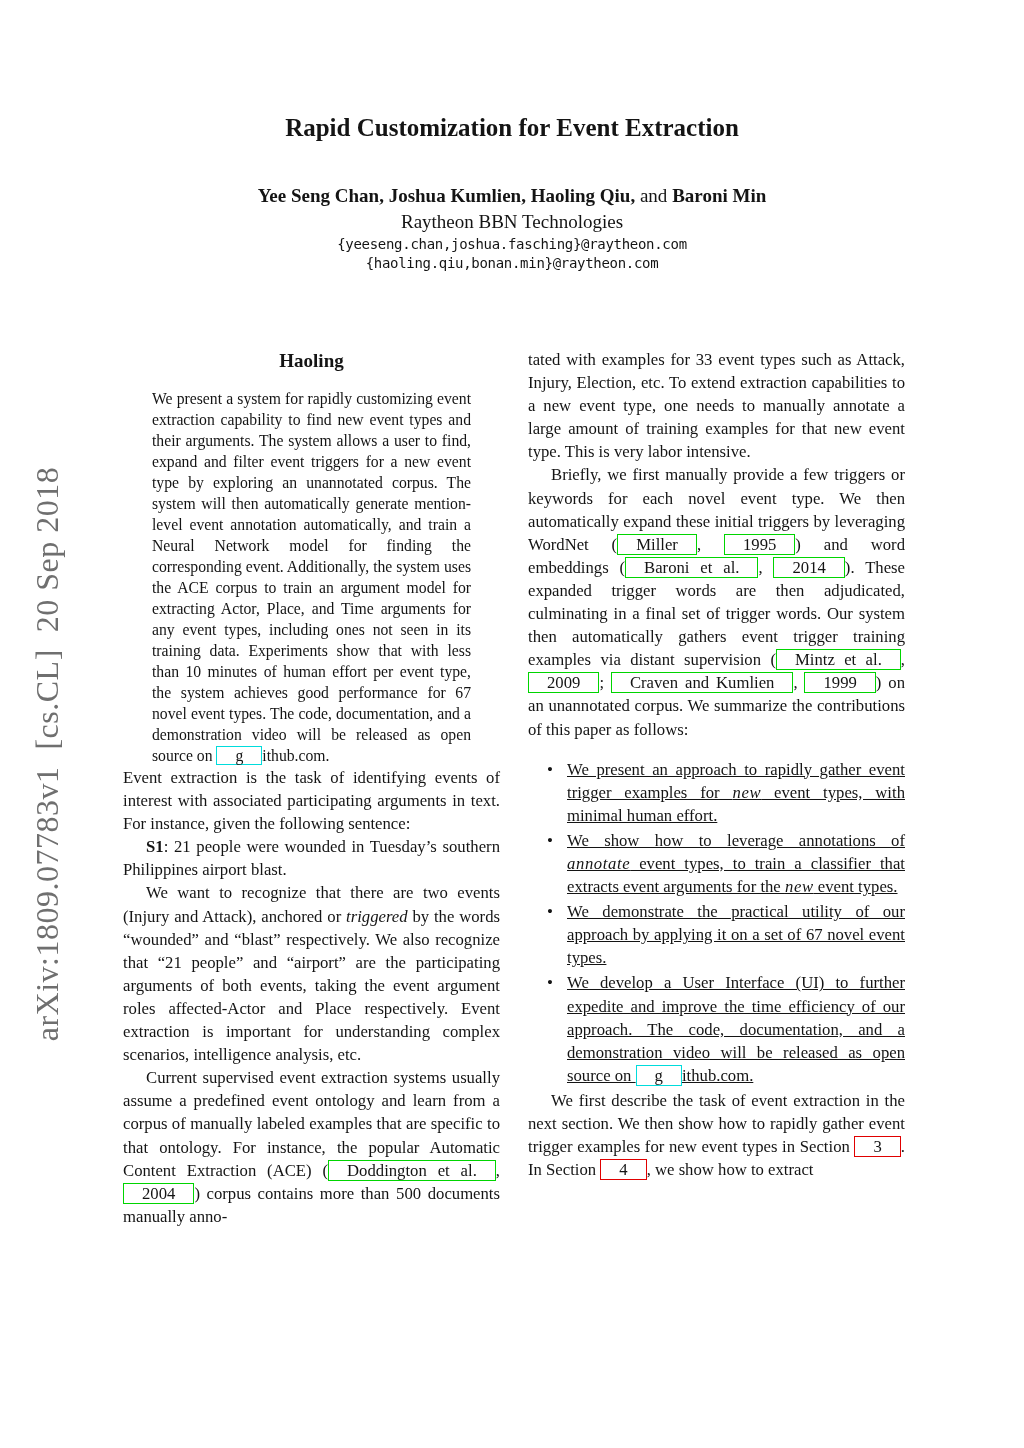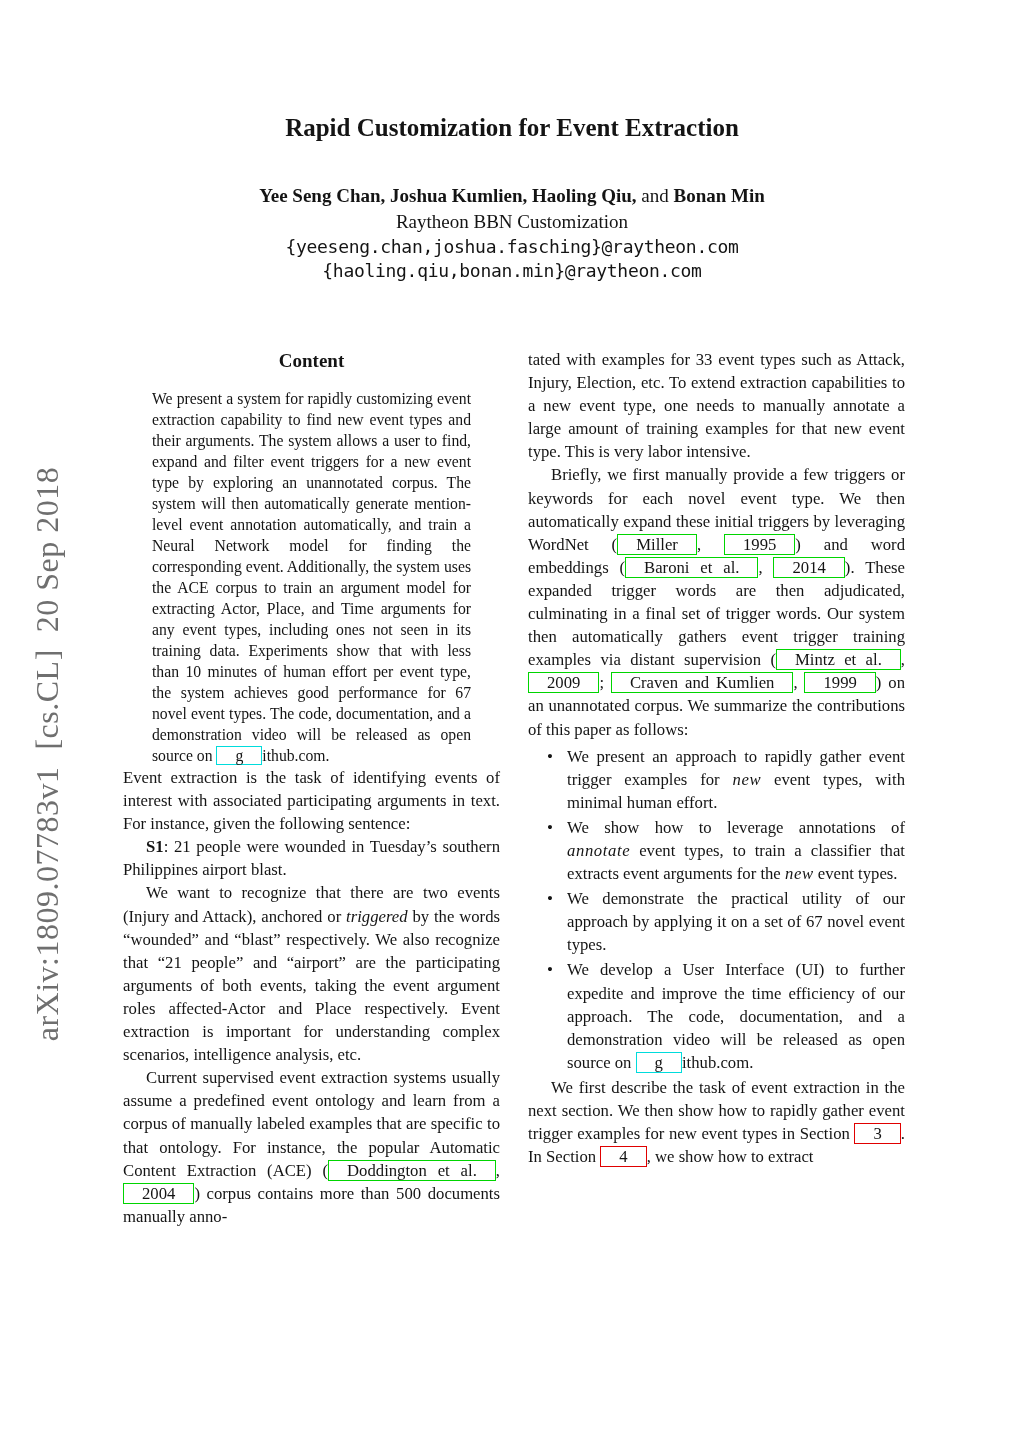--- a/index.html
+++ b/index.html
@@ -25,21 +25,21 @@
   
   .header { padding-top:114px; text-align:center; }
   .title { font-size:25px; font-weight:bold; margin:0; }
   .authors { margin-top:43px; font-size:19px; }
   .authors .bf { font-weight:bold; }
   .authors .and { font-weight:normal; }
   .affiliation { margin-top:4px; font-size:19px; }
   .email {
     margin-top:3px;
     font-family:"DejaVu Sans Mono", monospace;
-    font-size:18px;
+    font-size:14px;
     letter-spacing:-0.3px;
   }
   
   .columns {
     position:absolute;
     left:123px; top:348px;
     width:782px;
     display:flex;
     gap:28px;
   }
@@ -63,23 +63,24 @@
   }
   .section-heading .sec-num { margin-right:15px; }
   .col p {
     margin:0;
     font-size:16.7px;
     line-height:23.1px;
     text-align:justify;
   }
   .col p.indent { text-indent:23px; }
   .bullets {
-    margin:4px 0 2px 0;
+    margin:17px 0 2px 0;
     padding:0 0 0 39px;
     list-style:none;
+    text-decoration:underline;
   }
   .bullets li {
     position:relative;
     font-size:16.7px;
     line-height:23.1px;
     text-align:justify;
     margin-bottom:2px;
   }
   .bullets li::before {
     content:"\2022";
@@ -106,32 +107,32 @@
 
 <div class="page">
 
   <div class="watermark">arXiv:1809.07783v1  [cs.CL]  20 Sep 2018</div>
 
   <div class="header">
     <h1 class="title">Rapid Customization for Event Extraction</h1>
     <div class="authors">
       <span class="bf">Yee Seng Chan, Joshua Kumlien, Haoling Qiu,</span>
       <span class="and">and</span>
-      <span class="bf">Bonan Min</span>
+      <span class="bf">Baroni Min</span>
     </div>
-    <div class="affiliation">Raytheon BBN Customization</div>
+    <div class="affiliation">Raytheon BBN Technologies</div>
     <div class="email">{yeeseng.chan,joshua.fasching}@raytheon.com</div>
     <div class="email">{haoling.qiu,bonan.min}@raytheon.com</div>
   </div>
 
   <div class="columns">
 
     <div class="col">
       <div>
-        <div class="abstract-heading">Content</div>
+        <div class="abstract-heading">Haoling</div>
         <div class="abstract-body"><span>We present a system for rapidly customizing event extraction capability to find new event types and their arguments. The system allows a user to find, expand and filter event triggers for a new event type by exploring an unannotated corpus. The system will then automatically generate mention-level event annotation automatically, and train a Neural Network model for finding the corresponding event. Additionally, the system uses the ACE corpus to train an argument model for extracting Actor, Place, and Time arguments for any event types, including ones not seen in its training data. Experiments show that with less than 10 minutes of human effort per event type, the system achieves good performance for 67 novel event types. The code, documentation, and a demonstration video will be released as open source on </span><span class="lbox lbox-url">g</span><span>ithub.com.</span></div>
       </div>
 
 
       <p><span>Event extraction is the task of identifying events of interest with associated participating arguments in text. For instance, given the following sentence:</span></p>
       <p class="indent"><span class="bf">S1</span><span>:  21 people were wounded in Tuesday’s southern Philippines airport blast.</span></p>
       <p class="indent"><span>We want to recognize that there are two events (Injury and Attack), anchored or </span><span class="it">triggered</span><span> by the words “wounded” and “blast” respectively. We also recognize that “21 people” and “airport” are the participating arguments of both events, taking the event argument roles affected-Actor and Place respectively. Event extraction is important for understanding complex scenarios, intelligence analysis, etc.</span></p>
       <p class="indent"><span>Current supervised event extraction systems usually assume a predefined event ontology and learn from a corpus of manually labeled examples that are specific to that ontology. For instance, the popular Automatic Content Extraction (ACE) (</span><span class="lbox lbox-citation">Doddington et al.</span><span>, </span><span class="lbox lbox-citation">2004</span><span>) corpus contains more than 500 documents manually anno-</span></p>
     </div>
 

